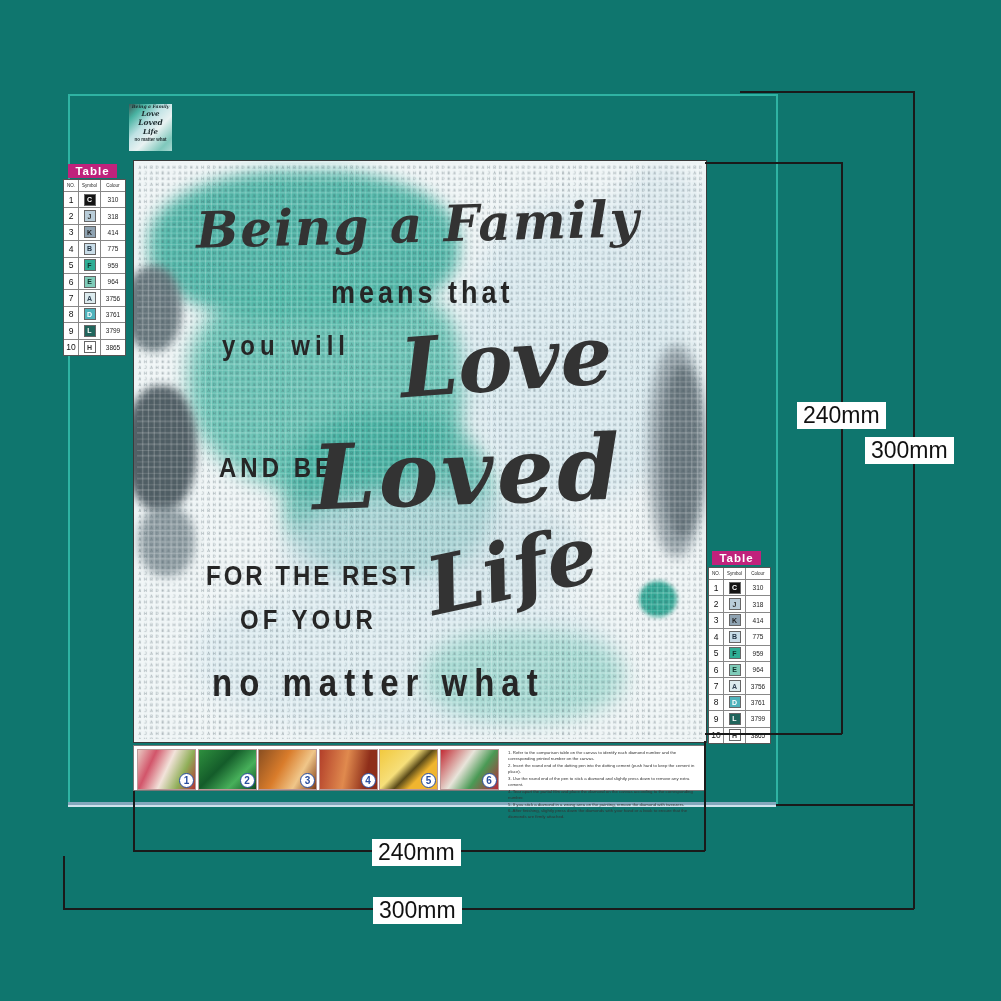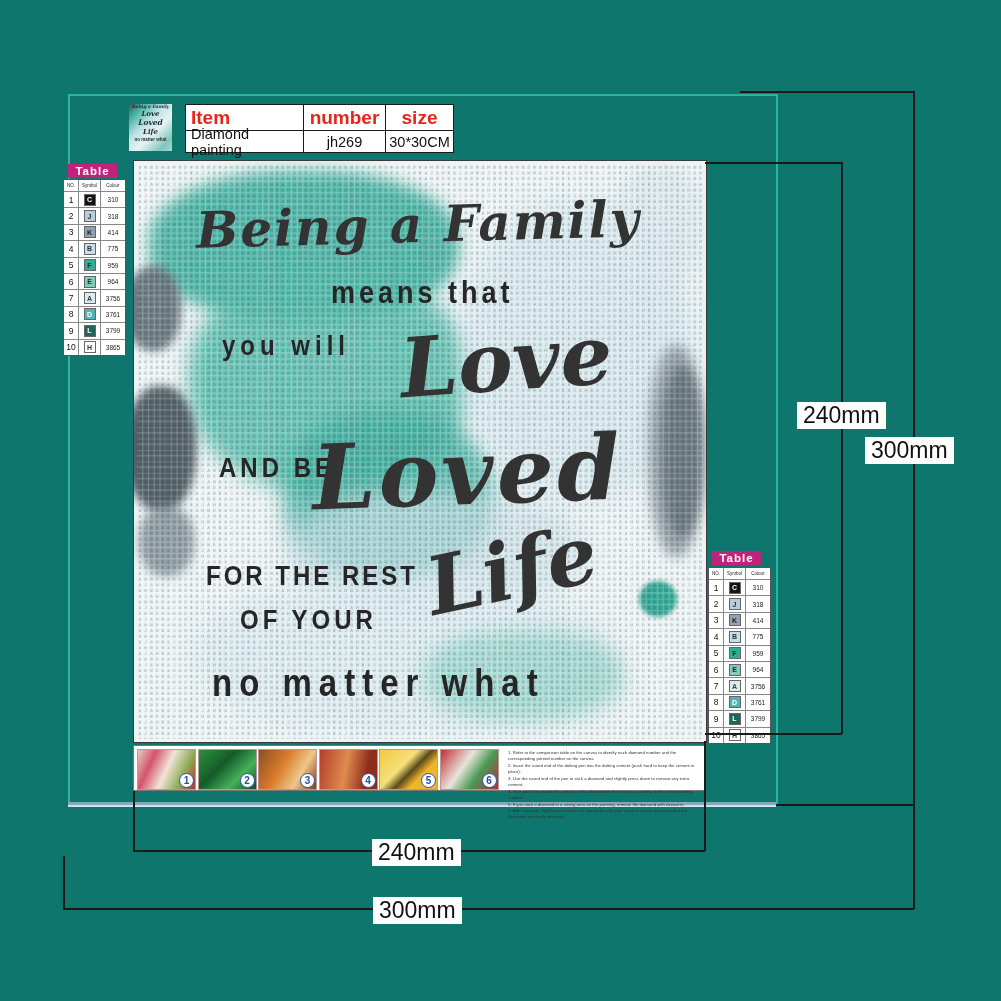--- a/index.html
+++ b/index.html
@@ -95,32 +95,20 @@
   <div class="abs blue-rule-ext"></div>
 
   <div class="abs mini-thumb">
     <span class="mt-line mt-s mt1">Being a Family</span>
     <span class="mt-line mt-s mt2">Love</span>
     <span class="mt-line mt-s mt3">Loved</span>
     <span class="mt-line mt-s mt4">Life</span>
     <span class="mt-line mt1">no matter what</span>
   </div>
 
-  <div class="abs ptable">
-    <div class="prow prow1">
-      <div class="pcell pc1 red-h">Item</div>
-      <div class="pcell pc2 red-h">number</div>
-      <div class="pcell pc3 red-h">size</div>
-    </div>
-    <div class="prow prow2">
-      <div class="pcell pc1 pval">Diamond painting</div>
-      <div class="pcell pc2 pval">jh269</div>
-      <div class="pcell pc3 pval">30*30CM</div>
-    </div>
-  </div>
 
   <div class="abs ct-badge" style="left:68px;top:164px;">Table</div>
   <div class="abs ct-grid" style="left:63px;top:179px;">
     <div class="ct-hrow">
       <div class="ct-hcell h1">NO.</div>
       <div class="ct-hcell h2">Symbol</div>
       <div class="ct-hcell h3">Colour</div>
     </div>
     <div>
 

